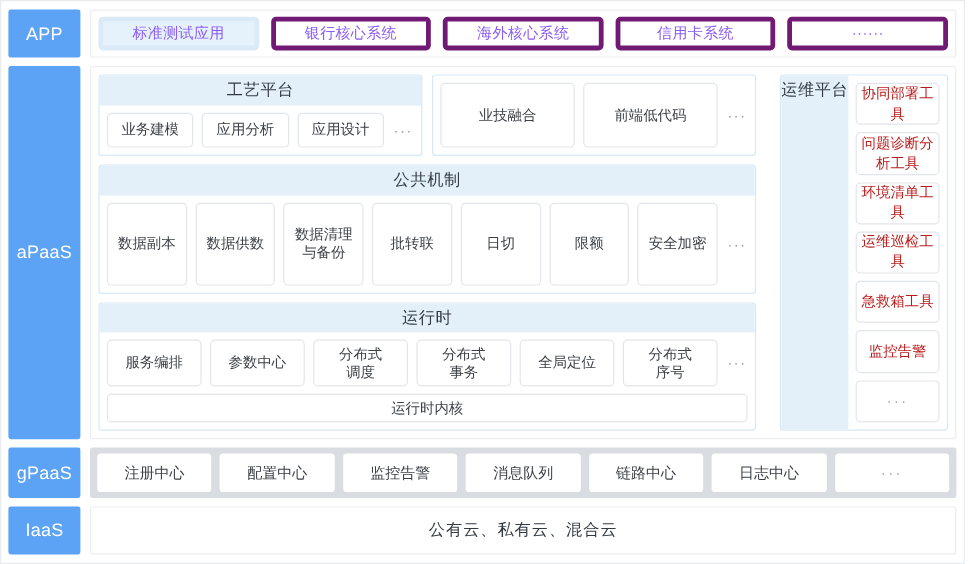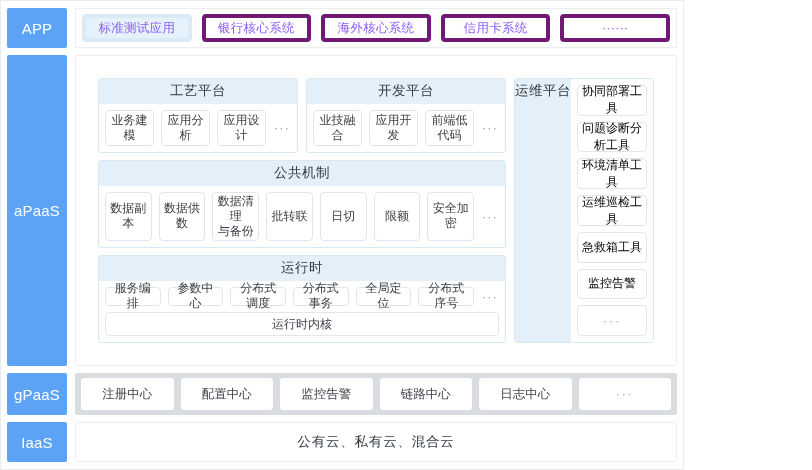--- a/index.html
+++ b/index.html
@@ -4,21 +4,21 @@
 <style>
   * { box-sizing: border-box; margin: 0; padding: 0; }
   html, body {
     width: 812px; height: 470px;
     background: #ffffff;
     font-family: "Liberation Sans", "DejaVu Sans", sans-serif;
     overflow: hidden;
   }
   #stage {
     position: relative;
-    width: 684px; height: 470px;
+    width: 804px; height: 470px;
     background: #ffffff;
     border: 1px solid #e9ecef;
     display: flex;
     flex-direction: column;
     padding: 4px 6px 4px 6px;
   }
 
   
   .row {
     display: flex;
@@ -70,24 +70,24 @@
     color: #8b5cf6;
     letter-spacing: .3px;
   }
   .app-pill.highlight { background: #e6f2fb; border-color: #dbeaf7; }
 
   
   #apaas-row { flex: 1; margin-top: 7px; min-height: 0; }
   .apaas-body {
     height: 100%;
     display: flex;
-    gap: 8px;
+    gap: 20px;
     border: 1px solid #ebedef;
     border-radius: 2px;
-    padding: 22px;
+    padding: 6px;
     background: #fff;
     min-height: 0;
   }
   .apaas-left {
     flex: 1;
     display: flex;
     flex-direction: column;
     gap: 7px;
     min-width: 0;
   }
@@ -195,21 +195,21 @@
   }
   .ops-item {
     flex: 1;
     border: 1px solid #e2e5e9;
     border-radius: 4px;
     background: #fff;
     display: flex;
     align-items: center;
     justify-content: center;
     font-size: 12px;
-    color: #000000;
+    color: #b91c1c;
     text-align: center;
     min-height: 0;
   }
   .ops-item.dots { color: #9aa0a6; letter-spacing: 2px; }
 
   
   #gpaas-row { height: 42px; margin-top: 7px; }
   .gpaas-strip {
     height: 100%;
     background: #d9dde1;
@@ -279,25 +279,23 @@
                 <div class="chip-row" id="craft-chips">
                     <div class="chip">业务建模</div>
                     <div class="chip">应用分析</div>
                     <div class="chip">应用设计</div>
                     <div class="chip-ellipsis">···</div>
                   </div>
               </div>
             </div>
 
             <div class="panel" style="flex:1">
-              <div class="panel-title">开发平台</div>
               <div class="panel-body">
                 <div class="chip-row" id="dev-chips">
                     <div class="chip">业技融合</div>
-                    <div class="chip">应用开发</div>
                     <div class="chip">前端低代码</div>
                     <div class="chip-ellipsis">···</div>
                   </div>
               </div>
             </div>
 
           </div>
 
           <div class="panel panel-grow">
             <div class="panel-title">公共机制</div>
@@ -354,20 +352,21 @@
     </div>
   </div>
 
   <div class="row" id="gpaas-row">
     <div class="tier-label">gPaaS</div>
     <div class="row-body">
       <div class="gpaas-strip" id="gpaas-strip">
           <div class="gpaas-pill">注册中心</div>
           <div class="gpaas-pill">配置中心</div>
           <div class="gpaas-pill">监控告警</div>
+          <div class="gpaas-pill">消息队列</div>
           <div class="gpaas-pill">链路中心</div>
           <div class="gpaas-pill">日志中心</div>
           <div class="gpaas-pill dots">···</div>
         </div>
     </div>
   </div>
 
   <div class="row" id="iaas-row">
     <div class="tier-label">IaaS</div>
     <div class="row-body">

